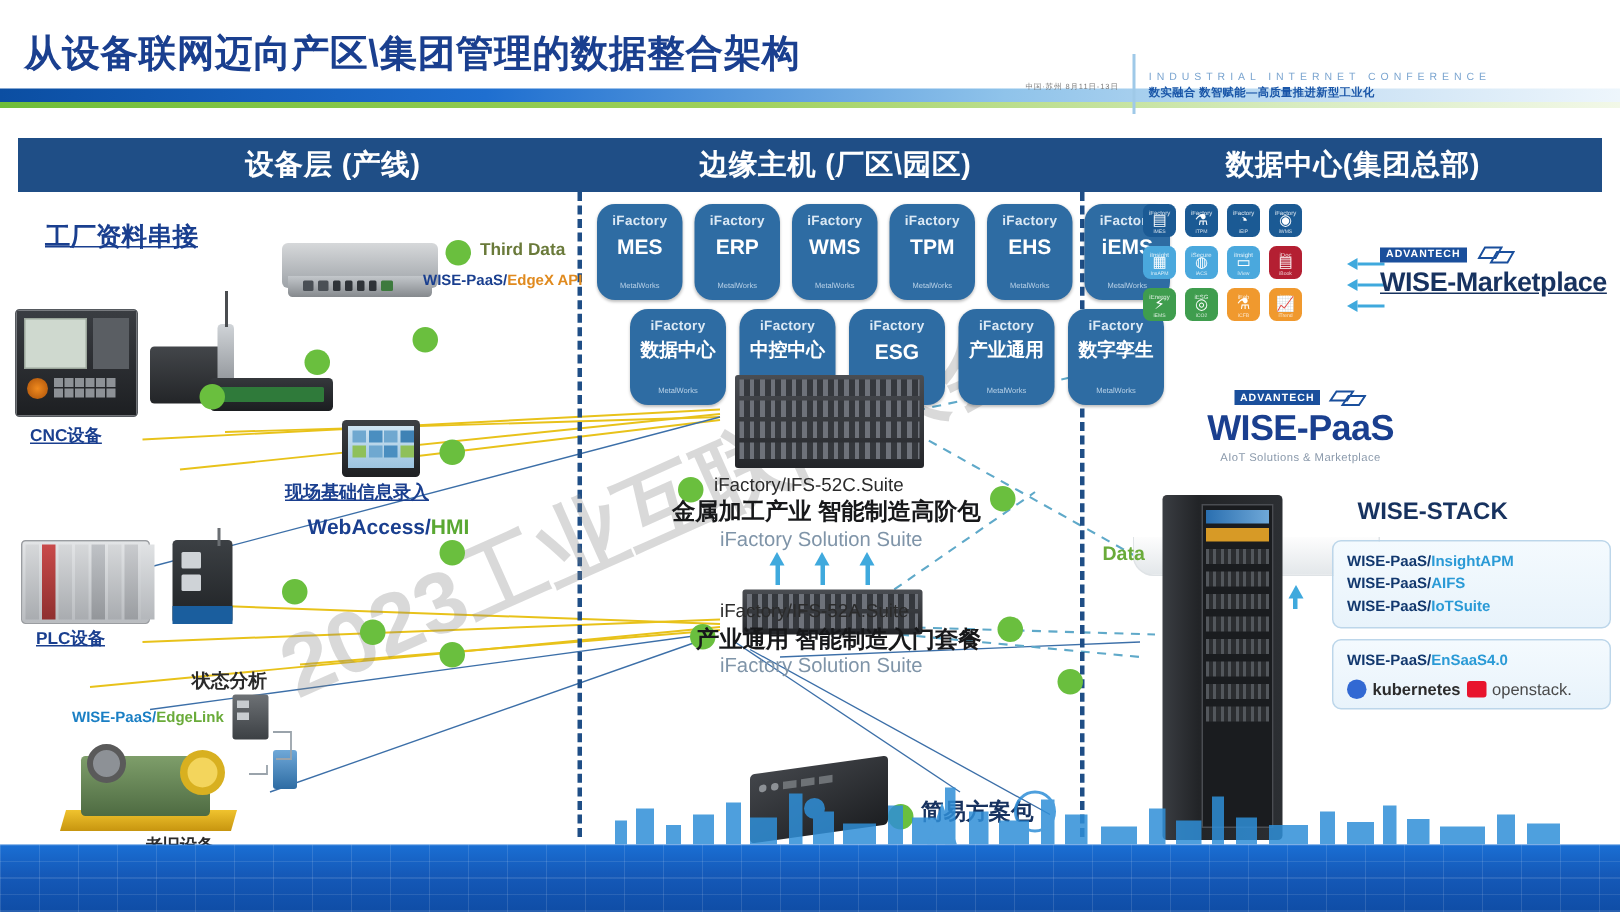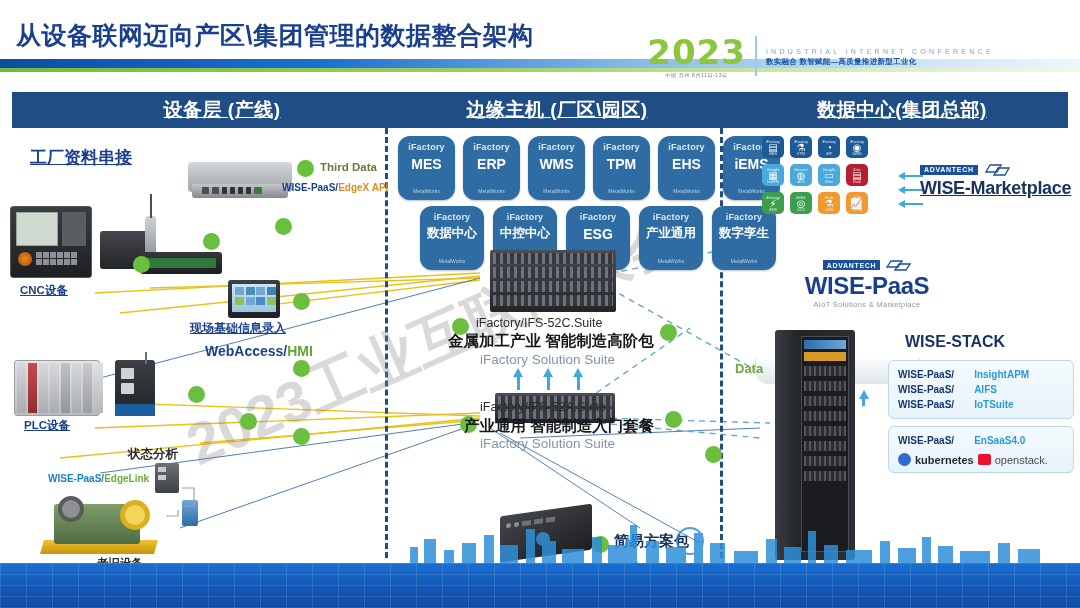--- a/index.html
+++ b/index.html
@@ -36,21 +36,21 @@
   .logo-en { font-size:7px; color:#7ba5d0; letter-spacing:3.3px; margin-top:2px; }
   .logo-tag { font-size:7.5px; color:#1a56a8; letter-spacing:.3px; margin-top:2px; font-weight:bold;}
 
   
   .colbar {
     position:absolute; left:12px; top:92px; width:1056px; height:36px;
     background:#1f4e86;
   }
   .colbar .ch {
     position:absolute; top:0; height:36px; display:flex; align-items:center; justify-content:center;
-    color:#fff; font-size:19px; font-weight:bold; letter-spacing:.5px;text-decoration:underline;
+    color:#fff; font-size:19px; font-weight:bold; letter-spacing:.5px;
   }
   .ch1 { left:60px;  width:300px; }
   .ch2 { left:380px; width:330px; }
   .ch3 { left:740px; width:300px; }
 
   
   .canvas { position:absolute; left:0; top:128px; width:1080px; height:480px; overflow:hidden; }
 
   .vdash { position:absolute; top:0; width:0; border-left:3px dashed #1f4e86; height:430px; }
   .vd1 { left:385px; }
@@ -107,21 +107,21 @@
   .wpaas-sub { font-size:7.5px; color:#8a99ab; letter-spacing:.3px; }
 
   
   .ws-title { position:absolute; left:905px; top:333px; font-size:16px; font-weight:bold; color:#17325f; }
   .ws-box {
     position:absolute; left:888px; width:186px; border:1px solid #bcd6ea; border-radius:6px;
     background:linear-gradient(180deg,#f4fafe,#e8f3fb);
     padding:6px 9px;
   }
   .ws-box .row { font-size:10px; font-weight:bold; color:#12386e; line-height:15px; white-space:nowrap; }
-  .ws-box .row .accent { color:#2a9ad6;margin-left:20px; }
+  .ws-box .row .accent { color:#2a9ad6; }
   .k8s-row { display:flex; align-items:center; gap:4px; margin-top:5px; }
   .k8s-badge { width:13px; height:13px; border-radius:50%; background:#3269d3; display:inline-block; }
   .os-badge { width:13px; height:11px; border-radius:2px; background:#e8142d; display:inline-block; }
   .k8s-txt { font-size:11px; font-weight:bold; color:#2b2b2b; }
   .os-txt { font-size:11px; color:#4a4a4a; }
 
   
   .footer {
     position:absolute; left:0; bottom:0; width:1080px; height:45px;
     background:linear-gradient(180deg,#1a6fd4 0%,#1559b8 45%,#0f4da6 100%);
@@ -140,21 +140,20 @@
 </head>
 <body>
 
 <div class="hdr">
   <div class="hdr-title">从设备联网迈向产区\集团管理的数据整合架构</div>
   <div class="hdr-rule-blue"></div>
   <div class="hdr-rule-green"></div>
 
   <div class="logo">
     <div style="text-align:center;">
-      <div class="logo-2023">2023</div>
       <div class="logo-2023-sub">中国·苏州  8月11日-13日</div>
     </div>
     <div class="logo-div"></div>
     <div>
       <div class="logo-en">INDUSTRIAL INTERNET CONFERENCE</div>
       <div class="logo-tag">数实融合 数智赋能—高质量推进新型工业化</div>
     </div>
   </div>
 </div>
 

